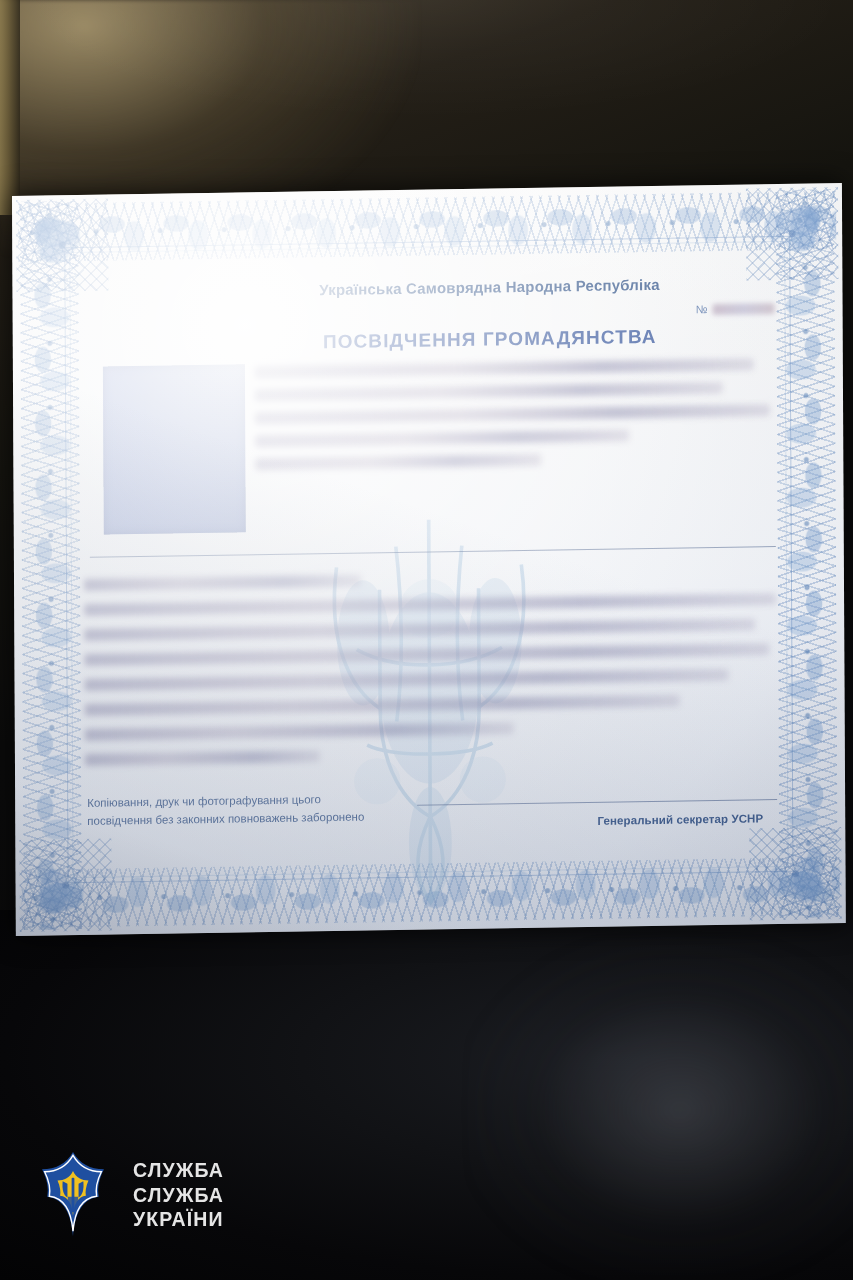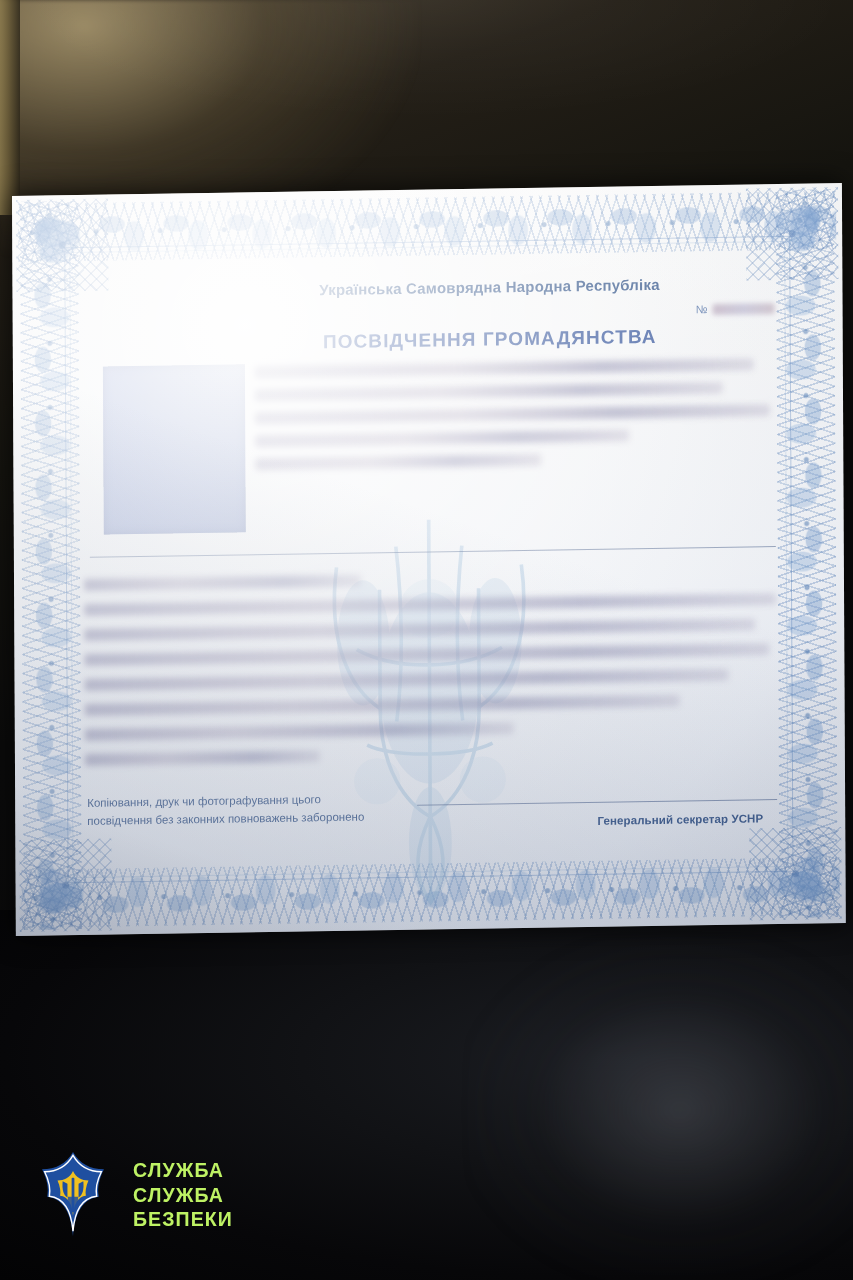--- a/index.html
+++ b/index.html
@@ -307,21 +307,21 @@
     align-items: center;
     gap: 17px;
   }
   .sbu-emblem {
     width: 86px;
     height: 90px;
     flex: 0 0 auto;
   }
   .sbu-emblem svg { display: block; width: 100%; height: 100%; }
   .sbu-text {
-    color: #bef264;
+    color: #e5e5e5;
     font-size: 19.5px;
     font-weight: 700;
     line-height: 1.27;
     letter-spacing: 1.1px;
   }
   .sbu-text div { white-space: nowrap; }
 </style>
 </head>
 <body>
 
@@ -433,17 +433,17 @@
             <path d="M38 36 C37 46 39 52 43.5 55 L43.5 39 Z"></path>
             <path d="M62 36 C63 46 61 52 56.5 55 L56.5 39 Z"></path>
             <path d="M44 54 C44 62 46.5 68 50 72 C53.5 68 56 62 56 54 Z" opacity="0.85"></path>
           </g>
         </g>
       </svg>
     </div>
     <div class="sbu-text">
       <div>СЛУЖБА</div>
       <div>СЛУЖБА</div>
-      <div>БЕЗПЕКИ</div>
+      <div>УКРАЇНИ</div>
     </div>
   </div>
 
 </div>
 
 </body></html>

